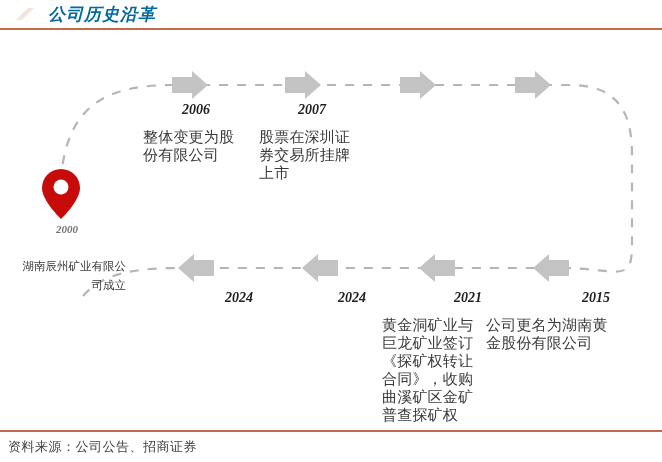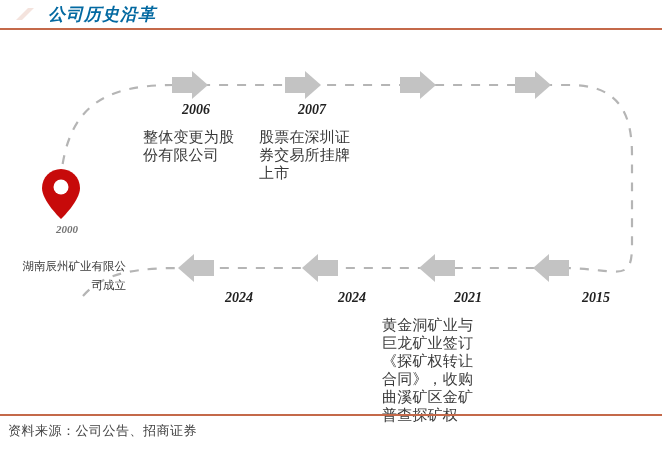--- a/index.html
+++ b/index.html
@@ -52,21 +52,21 @@
     height: 16px;
     opacity: 0.18;
   }
 
   
   #footer {
     position: absolute;
     left: 0;
     bottom: 0;
     width: 662px;
-    height: 48px;
+    height: 32px;
   }
   #footer-rule {
     position: absolute;
     left: 0;
     top: 0;
     width: 662px;
     height: 2px;
     background: #c4694a;
   }
   #source-text {
@@ -265,20 +265,21 @@
   </div>
   <div class="milestone bottom" style="left:266px; top:250px; width:100px;">
     <div class="year">2024</div>
   </div>
   <div class="milestone bottom" style="left:382px; top:250px; width:100px;">
     <div class="year">2021</div>
     <div class="desc">黄金洞矿业与巨龙矿业签订《探矿权转让合同》，收购曲溪矿区金矿普查探矿权</div>
   </div>
   <div class="milestone bottom" style="left:486px; top:250px; width:124px;">
     <div class="year">2015</div>
+    <div class="desc">公司更名为湖南黄金股份有限公司</div>
   </div>
 
 </div>
 
 <div id="footer">
   <div id="footer-rule"></div>
   <div id="source-text">资料来源：公司公告、招商证券</div>
 </div>
 
 </body></html>

